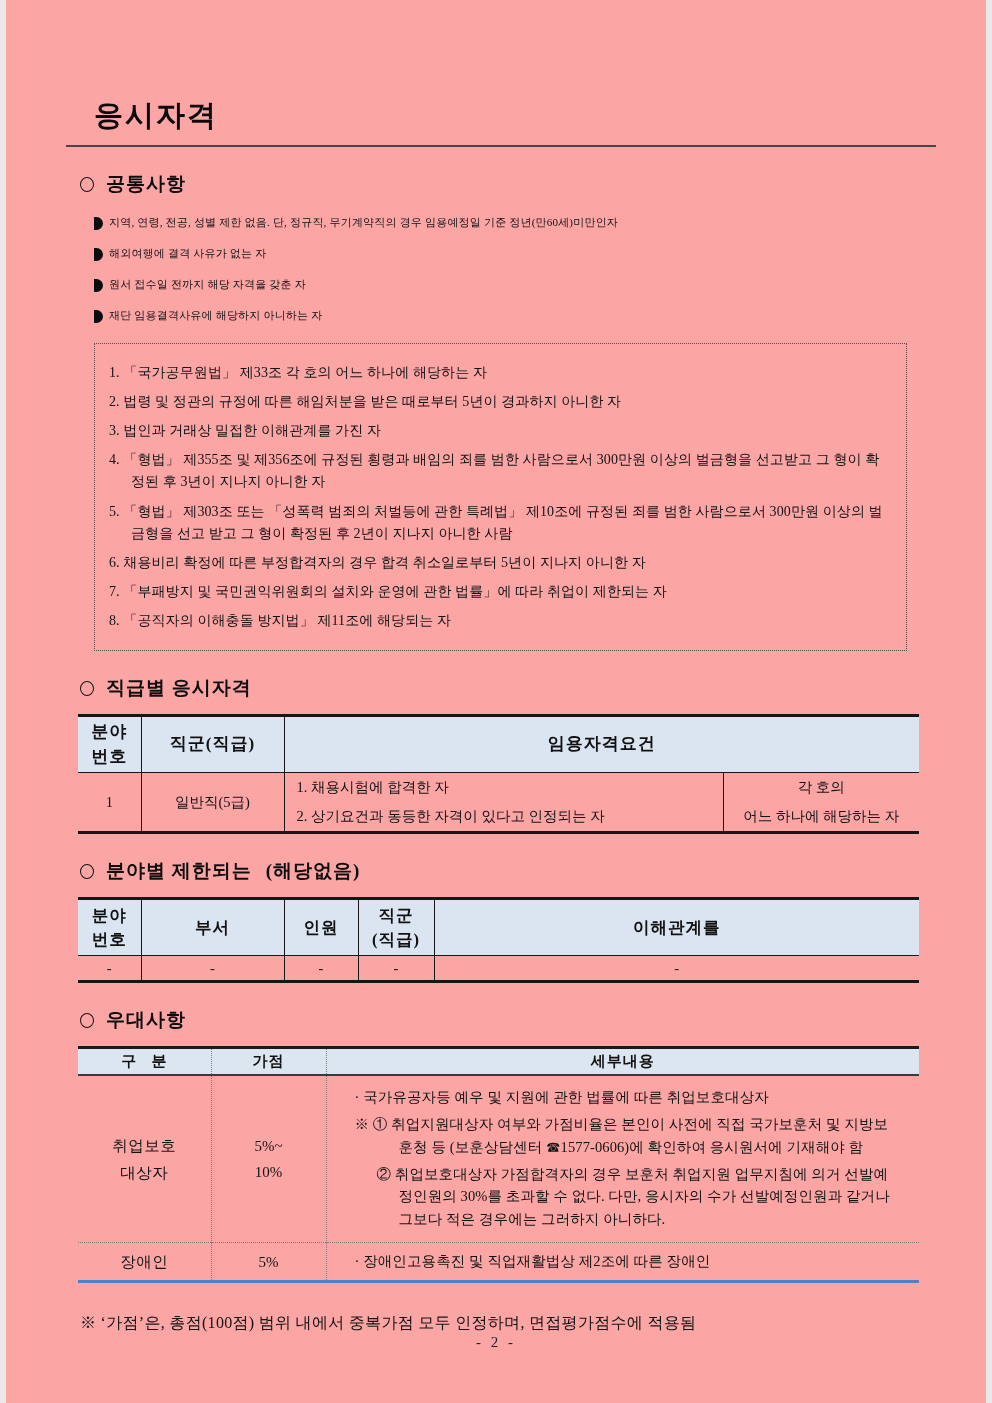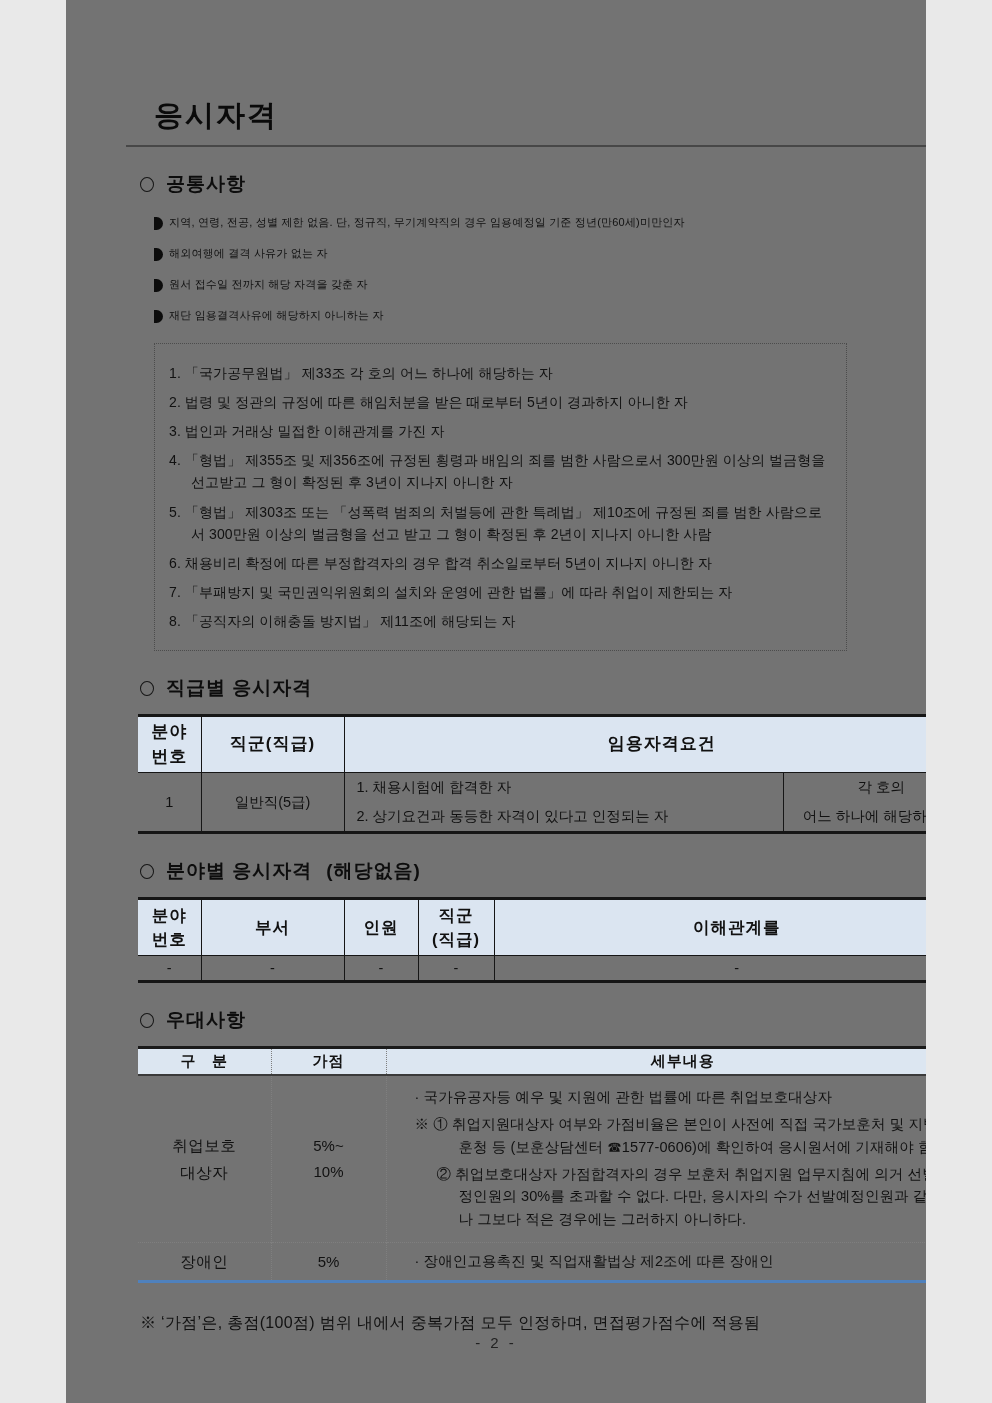--- a/index.html
+++ b/index.html
@@ -1,20 +1,20 @@
 <!DOCTYPE html>
 <html><head>
 <meta charset="utf-8">
 <style>
   * { box-sizing: border-box; }
   html, body { margin: 0; padding: 0; background: #e9e9e9; }
   .page {
-    width: 860px; height: 1403px; margin: 0 auto; background: #737373;
+    width: 980px; height: 1403px; margin: 0 auto; background: #fca5a5;
     position: relative; overflow: hidden; color: #111;
-    font-family: Liberation Sans, sans-serif;
+    font-family: Liberation Serif, serif;
   }
   .content { padding: 96px 79px 0 72px; }
 
   
   .doc-title {
     font-size: 29px; font-weight: 700; letter-spacing: 2px;
     margin: 0 0 9px 16px; color: #0a0a0a;
   }
   .title-rule { height: 2px; background: #474747; width: 870px; margin: 0 0 18px -12px; }
 
@@ -170,21 +170,21 @@
           <td class="req pre">1. 채용시험에 합격한 자
 2. 상기요건과 동등한 자격이 있다고 인정되는 자</td>
           <td class="note pre">각 호의
 어느 하나에 해당하는 자</td>
         </tr>
       </tbody>
     </table>
 
     <div class="section-head">
       <span class="circ"></span>
-      <span>분야별 응시자격</span>
+      <span>분야별 제한되는</span>
       <span class="head-note">(해당없음)</span>
     </div>
 
     <table class="t2">
       <colgroup>
           <col style="width:63px">
           <col style="width:143px">
           <col style="width:74px">
           <col style="width:76px">
           <col style="width:485px">

